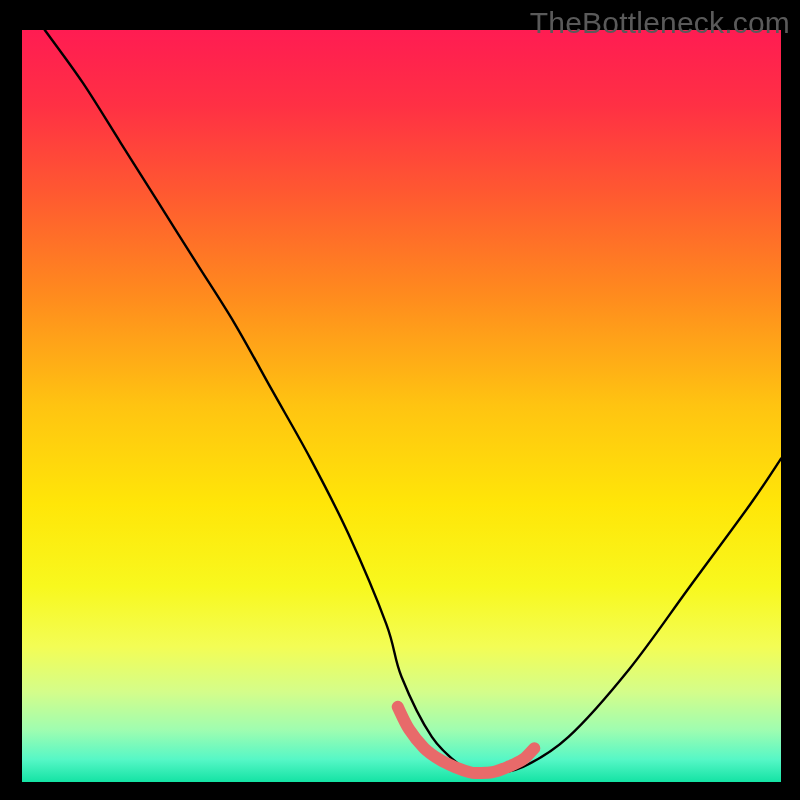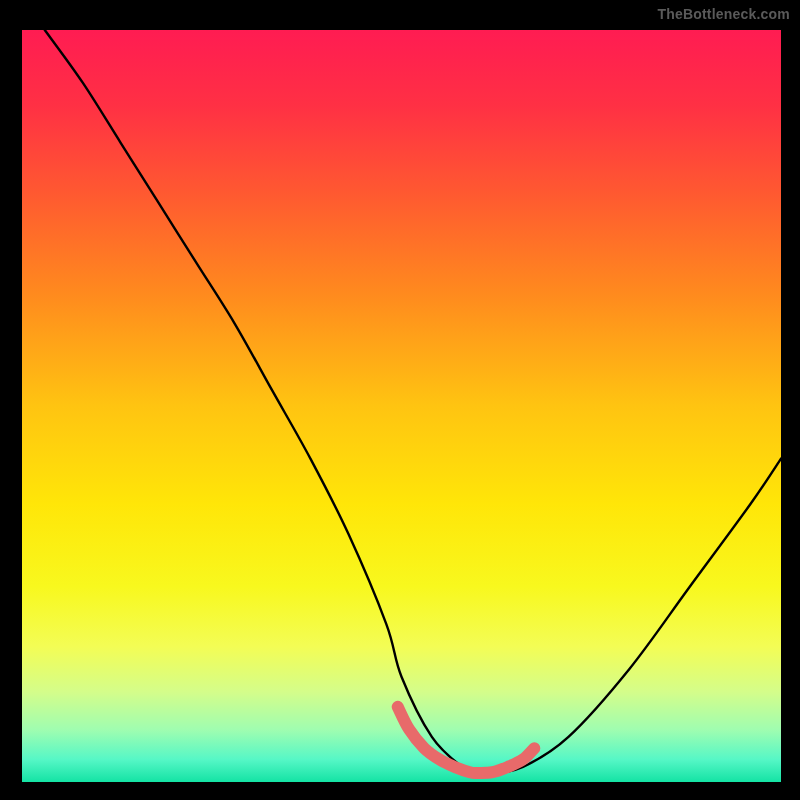--- a/index.html
+++ b/index.html
@@ -15,22 +15,22 @@
     width: 800px;
     height: 800px;
     position: relative;
     background: #000;
   }
   .watermark {
     position: absolute;
     top: 6px;
     right: 10px;
     color: #5a5a5a;
-    font-size: 14px;
-    font-weight: 700;
+    font-size: 30px;
+    font-weight: 400;
     z-index: 3;
     letter-spacing: 0.2px;
     user-select: none;
   }
   svg {
     position: absolute;
     top: 0;
     left: 0;
   }
 </style>

